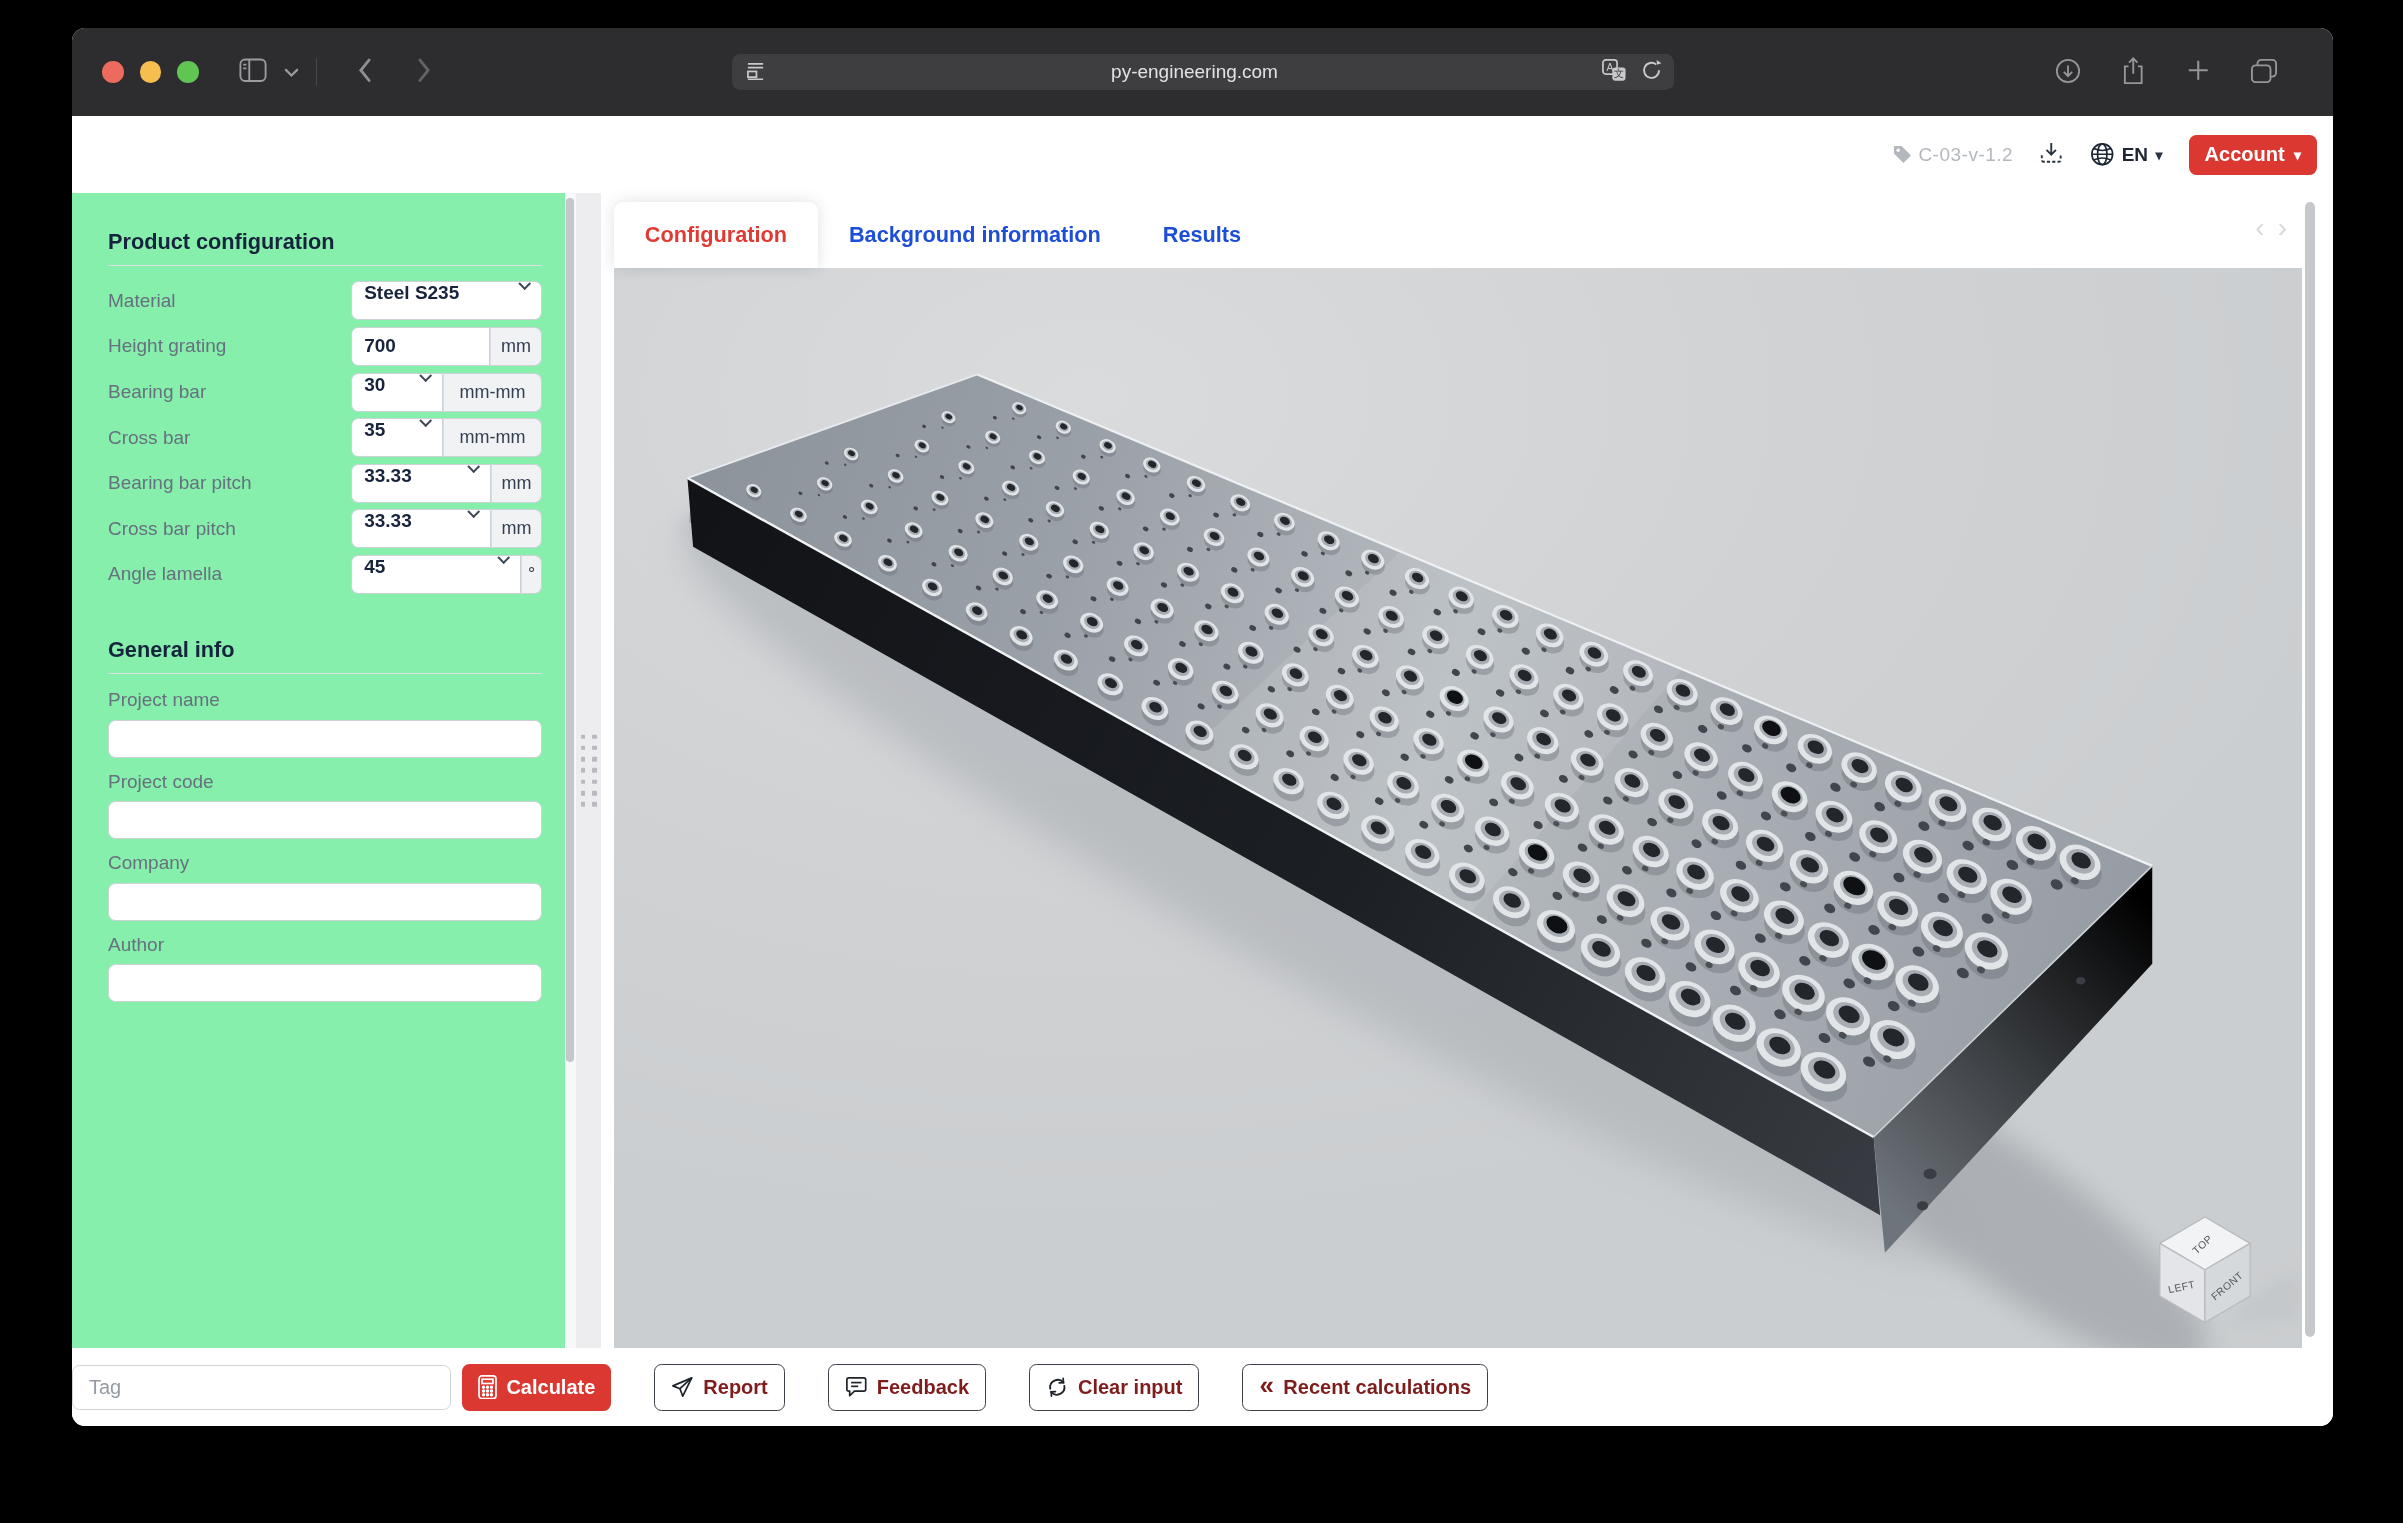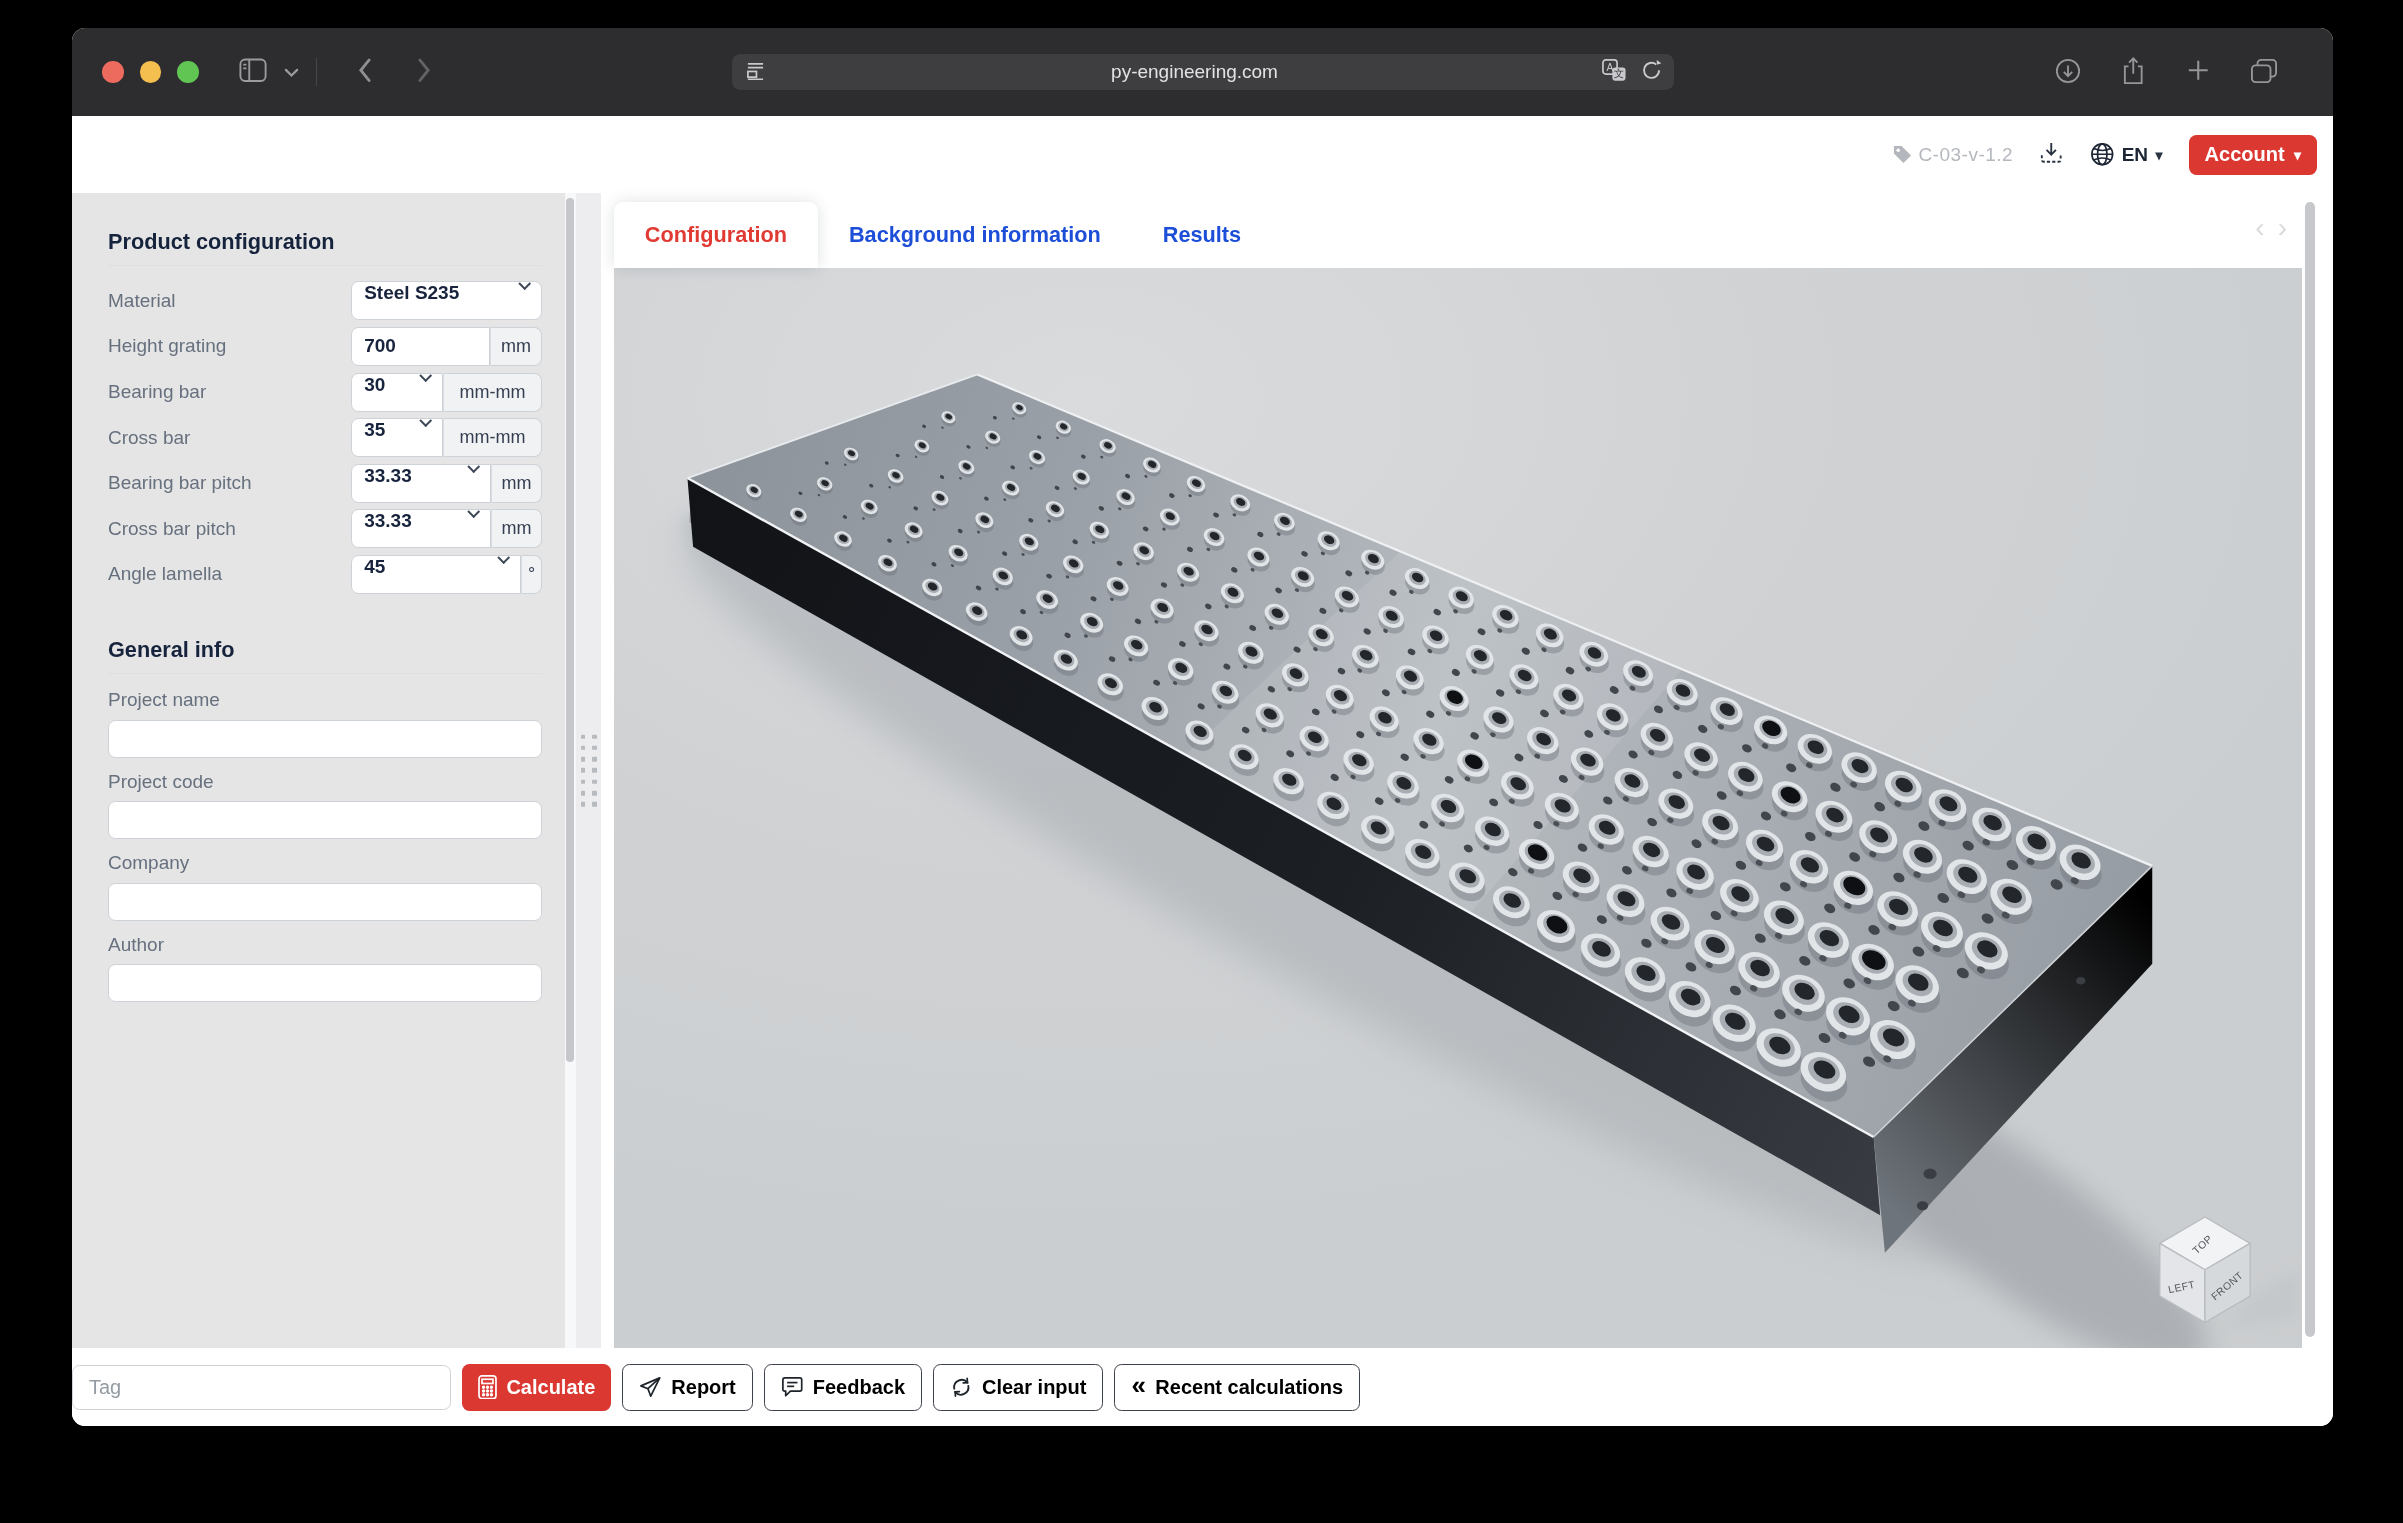--- a/index.html
+++ b/index.html
@@ -21,21 +21,21 @@
   
   .app-header { height:77px; flex:0 0 auto; background:#fff; display:flex; align-items:center; justify-content:flex-end; gap:26px; padding-right:16px; }
   .version { display:flex; align-items:center; gap:5px; color:#b4b8be; font-size:19px; letter-spacing:0.5px; }
   .lang { display:flex; align-items:center; gap:7.5px; color:#1d2635; font-size:19px; font-weight:600; }
   .caret { font-size:14px; color:#2a3342; }
   .account-btn { background:#db3832; color:#fff; border:none; border-radius:7.5px; height:40px; padding:0 16px; font-size:20px; font-weight:700; display:flex; align-items:center; gap:9.4px; font-family:inherit; }
   .account-btn .caret { color:#fff; }
 
   
   .app-body { height:1155px; flex:0 0 auto; display:flex; }
-  .sidebar { width:493px; background:#e5e5e5; padding:36px 0 0 36px; }
+  .sidebar { width:493px; background:#86efac; padding:36px 0 0 36px; }
   .sidebar-inner { width:434px; }
   .section-title { color:#16233c; font-size:21.7px; font-weight:700; padding-bottom:10.4px; border-bottom:0.9px solid #dcdfe4; margin-bottom:15px; }
   .field-row { display:flex; align-items:center; height:39px; margin-bottom:6.6px; }
   .field-row .lbl { color:#66707e; font-size:19px; }
   .fgroup { margin-left:auto; display:flex; height:39px; }
   .control { background:#fff; border:1.4px solid #cdd2d8; border-radius:7.5px; display:flex; align-items:flex-start; padding:0 11.3px 0 12.2px; color:#18243d; font-size:19px; font-weight:600; }
   .control.has-unit { border-radius:7.5px 0 0 7.5px; }
   .chev { width:9.4px; height:9.4px; border-right:2.4px solid #3c4656; border-bottom:2.4px solid #3c4656; transform:rotate(45deg) translate(-1.9px,-1.9px); margin-left:auto; }
   .unit { background:#f0f2f4; border:1.4px solid #cdd2d8; border-left:0.9px solid #d9dde1; border-radius:0 7.5px 7.5px 0; display:flex; align-items:center; justify-content:center; color:#333e51; font-size:18px; }
   .num-input { border:1.4px solid #cdd2d8; border-radius:7.5px 0 0 7.5px; padding:0 12.2px; font-size:19px; font-weight:600; color:#18243d; width:100%; height:100%; font-family:inherit; outline:none; }
@@ -59,21 +59,21 @@
 
   .page-scroll { width:31px; background:#fff; position:relative; }
   .pg-thumb { position:absolute; left:2.8px; top:9.4px; width:10.4px; height:1135px; background:#c6c8cb; border-radius:5.6px; }
 
   
   .footer { height:78px; flex:0 0 auto; background:#fff; display:flex; align-items:center; justify-content:flex-start; gap:11px; padding-right:31px; }
   .tag-input { width:379px; height:45px; border:1.4px solid #cfd3d8; border-radius:7.5px; font-size:20px; padding:0 16px; color:#1c2942; font-family:inherit; outline:none; }
   .tag-input::placeholder { color:#949ba3; }
   .btn { height:47px; border-radius:7.5px; font-size:20px; font-weight:600; display:flex; align-items:center; gap:9.4px; padding:0 16px; font-family:inherit; }
   .btn.primary { background:#db3832; color:#fff; border:none; font-weight:700; }
-  .btn.outline { background:#fff; border:1.9px solid #3a4148; color:#000000; }
+  .btn.outline { background:#fff; border:1.9px solid #3a4148; color:#7f1d1d;margin-left:32px; }
   .laquo { font-size:26px; font-weight:700; line-height:1; margin-top:-3.8px; }
 </style>
 </head>
 <body>
 
 <div class="window">
 
   <div class="chrome">
     <div class="traffic">
       <span class="light" id="tl0" style="background: rgb(237, 106, 94);"></span>

